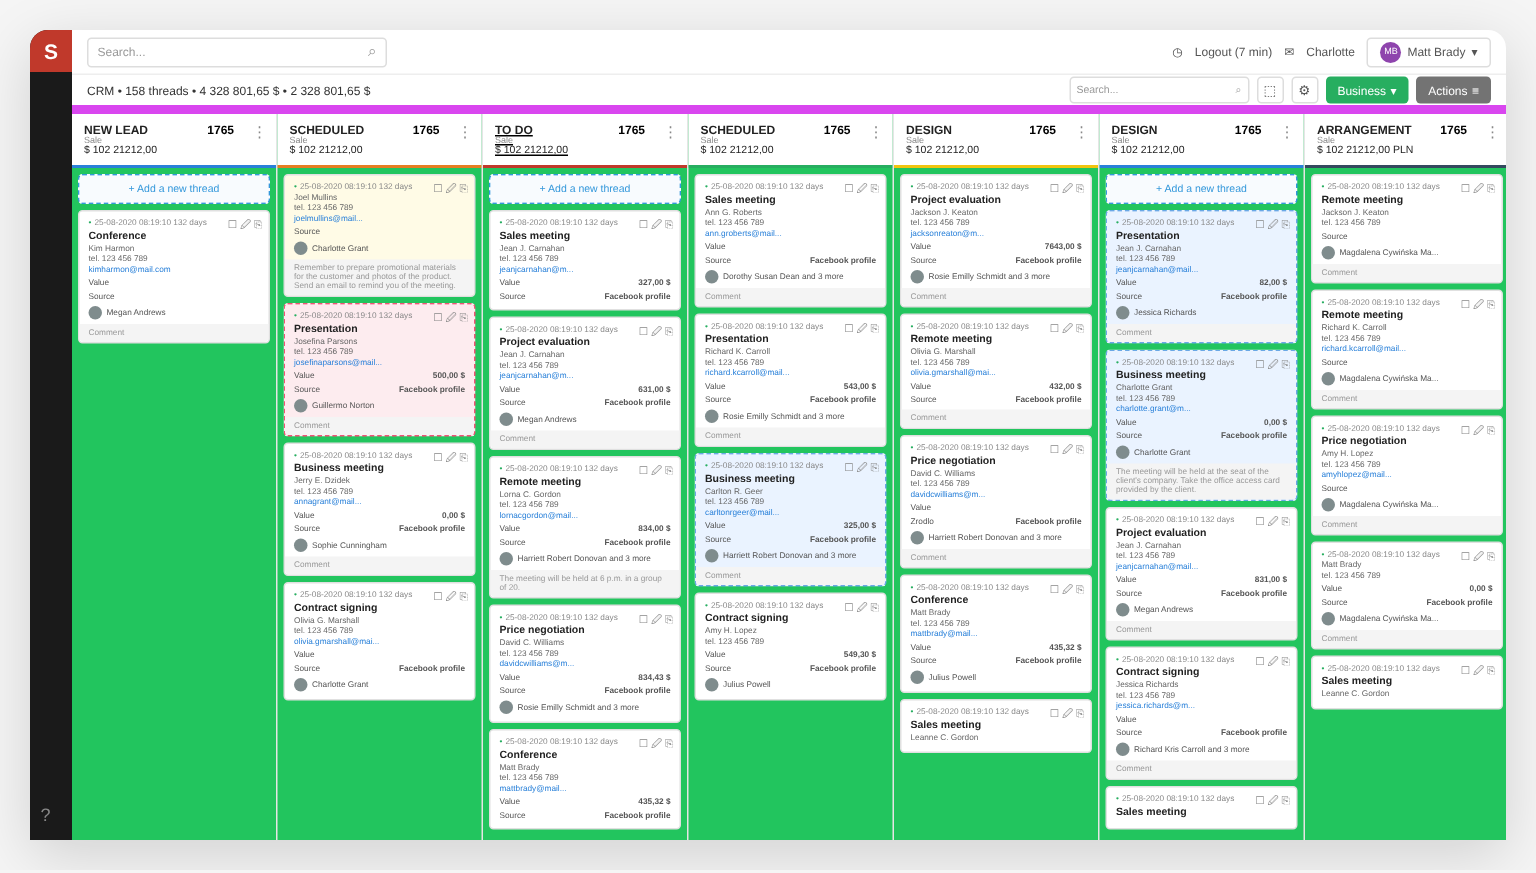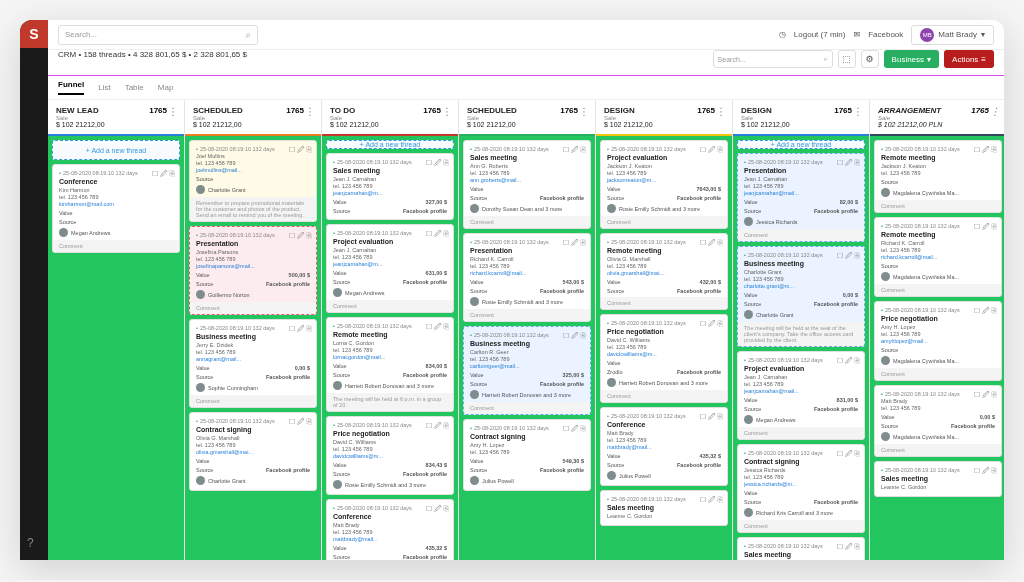--- a/index.html
+++ b/index.html
@@ -9,37 +9,37 @@
 .sidebar-rail{width:28px;background:#1a1a1a;display:flex;flex-direction:column;position:relative}
 .logo{width:28px;height:28px;background:#c0392b;display:flex;align-items:center;justify-content:center;color:#fff;font-weight:bold;font-size:14px}
 .help-icon{position:absolute;bottom:10px;left:7px;color:#888;font-size:12px}
 .main{flex:1;display:flex;flex-direction:column;overflow:hidden}
 .topbar{height:30px;display:flex;align-items:center;padding:0 10px;border-bottom:1px solid #eee;gap:8px}
 .search-box{flex:0 0 200px;height:20px;border:1px solid #ddd;border-radius:3px;display:flex;align-items:center;padding:0 6px;font-size:8px;color:#999}
 .search-box .sicon{margin-left:auto;font-size:10px}
 .topbar-right{margin-left:auto;display:flex;align-items:center;gap:8px;font-size:8px;color:#555}
 .user-pill{display:flex;align-items:center;gap:4px;border:1px solid #ddd;border-radius:3px;padding:2px 8px}
 .avatar{width:14px;height:14px;border-radius:50%;display:inline-flex;align-items:center;justify-content:center;font-size:6px;color:#fff}
-.subbar{height:26px;display:flex;align-items:flex-start;padding:0 10px;font-size:8px;gap:8px;border-bottom:1px solid #d946ef}
+.subbar{height:26px;display:flex;align-items:center;padding:0 10px;font-size:8px;gap:8px;border-bottom:6px solid #d946ef}
 .subbar .crumb{color:#333}
 .subbar-right{margin-left:auto;display:flex;align-items:center;gap:5px}
 .small-search{width:120px;height:18px;border:1px solid #ddd;border-radius:3px;display:flex;align-items:center;padding:0 4px;font-size:7px;color:#999}
 .icon-btn{width:18px;height:18px;border:1px solid #ddd;border-radius:3px;display:flex;align-items:center;justify-content:center;font-size:9px;color:#555}
 .btn{height:18px;padding:0 8px;border-radius:3px;font-size:8px;color:#fff;display:flex;align-items:center;gap:3px}
 .btn-green{background:#27ae60}
-.btn-blue{background:#b91c1c}
+.btn-blue{background:#737373}
 .tabs{height:24px;display:flex;align-items:center;padding:0 10px;gap:14px;font-size:8px;color:#888;border-bottom:1px solid #eee}
 .tab.active{color:#000;font-weight:600;border-bottom:2px solid #000;padding-bottom:4px}
 .board{flex:1;display:flex;overflow-x:auto;background:#22c55e;padding:0}
 .col{flex:0 0 137px;border-right:1px solid #e5e5e5;display:flex;flex-direction:column}
 .col-head{padding:6px 8px;background:#fff;border-bottom:2px solid;font-size:7px;position:relative}
 .col-title{font-weight:700;font-size:8px;color:#222}
 .col-sub{color:#888;font-size:6px}
 .col-val{color:#222;font-size:7px}
-.col-count{position:absolute;top:6px;right:17px;font-size:8px;font-weight:600}
+.col-count{position:absolute;top:6px;right:28px;font-size:8px;font-weight:600}
 .col-more{position:absolute;top:6px;right:6px;font-size:10px;color:#888}
 .col-body{flex:1;overflow-y:auto;padding:4px;display:flex;flex-direction:column;gap:4px}
 .add-btn{height:20px;border:1px dashed #3498db;border-radius:3px;color:#3498db;font-size:7px;display:flex;align-items:center;justify-content:center;background:#f8fbfe}
 .card{background:#fff;border:1px solid #e0e0e0;border-radius:3px;padding:5px 6px;font-size:6px;color:#555;position:relative}
 .card.pink{background:#fdecef;border:1px dashed #e57}
 .card.yellow{background:#fffbe6}
 .card.blue{background:#eaf3ff;border:1px dashed #6aa8e6}
 .card-date{color:#888;font-size:5.5px;display:flex;align-items:center;gap:2px}
 .card-date::before{content:"•";color:#27ae60}
 .card-icons{position:absolute;top:4px;right:4px;display:flex;gap:2px;font-size:7px;color:#888}
@@ -67,21 +67,21 @@
 
     <div class="topbar">
       <div class="search-box">
         <span>Search...</span>
         <span class="sicon">⌕</span>
       </div>
       <div class="topbar-right">
         <span>◷</span>
         <span>Logout (7 min)</span>
         <span>✉</span>
-        <span>Facebook</span>
+        <span>Charlotte</span>
         <div class="user-pill">
           <span class="avatar" style="background:#8e44ad">MB</span>
           <span>Matt Brady</span>
           <span>▾</span>
         </div>
       </div>
     </div>
 
     <div class="subbar">
       <span class="crumb">CRM • 158 threads • 4 328 801,65 $ • 2 328 801,65 $</span>
@@ -90,26 +90,20 @@
           <span>Search...</span>
           <span style="margin-left:auto">⌕</span>
         </div>
         <div class="icon-btn">⬚</div>
         <div class="icon-btn">⚙</div>
         <div class="btn btn-green"><span>Business</span> ▾</div>
         <div class="btn btn-blue"><span>Actions</span> ≡</div>
       </div>
     </div>
 
-    <div class="tabs" id="tabs">
-          <span class="tab active">Funnel</span>
-          <span class="tab">List</span>
-          <span class="tab">Table</span>
-          <span class="tab">Map</span>
-        </div>
 
     <div class="board" id="board">
           <div class="col">
             <div class="col-head" style="border-bottom-color: rgb(41, 128, 217);">
               <div class="col-title">NEW LEAD</div>
     <div class="col-sub">Sale</div>
     <div class="col-val">$ 102 21212,00</div>
     <span class="col-count">1765</span>
     <span class="col-more">⋮</span>
             </div>
@@ -206,21 +200,21 @@
                 </div>
                 <div class="card-row">
                   <span>Source</span>
                   <span class="r"><b>Facebook profile</b></span>
                 </div>
                 <div class="card-assignee"><span class="mini-av"></span>Charlotte Grant</div>
               </div>
             </div>
           </div>
           <div class="col">
-            <div class="col-head" style="border-bottom-color: rgb(192, 57, 43);">
+            <div class="col-head" style="border-bottom-color: rgb(192, 57, 43); text-decoration: underline;">
               <div class="col-title">TO DO</div>
     <div class="col-sub">Sale</div>
     <div class="col-val">$ 102 21212,00</div>
     <span class="col-count">1765</span>
     <span class="col-more">⋮</span>
             </div>
             <div class="col-body">
               <div class="add-btn">+ Add a new thread</div>
               <div class="card">
                 <div class="card-date">25-08-2020 08:19:10 132 days</div>
@@ -560,21 +554,21 @@
                 <div class="card-comment">Comment</div>
               </div>
               <div class="card">
                 <div class="card-date">25-08-2020 08:19:10 132 days</div>
       <div class="card-icons">☐ 🖉 ⎘</div>
                 <div class="card-title">Sales meeting</div>
               </div>
             </div>
           </div>
           <div class="col">
-            <div class="col-head" style="border-bottom-color: rgb(52, 73, 94); font-style: italic;">
+            <div class="col-head" style="border-bottom-color: rgb(52, 73, 94);">
               <div class="col-title">ARRANGEMENT</div>
     <div class="col-sub">Sale</div>
     <div class="col-val">$ 102 21212,00 PLN</div>
     <span class="col-count">1765</span>
     <span class="col-more">⋮</span>
             </div>
             <div class="col-body">
               <div class="card">
                 <div class="card-date">25-08-2020 08:19:10 132 days</div>
       <div class="card-icons">☐ 🖉 ⎘</div>

